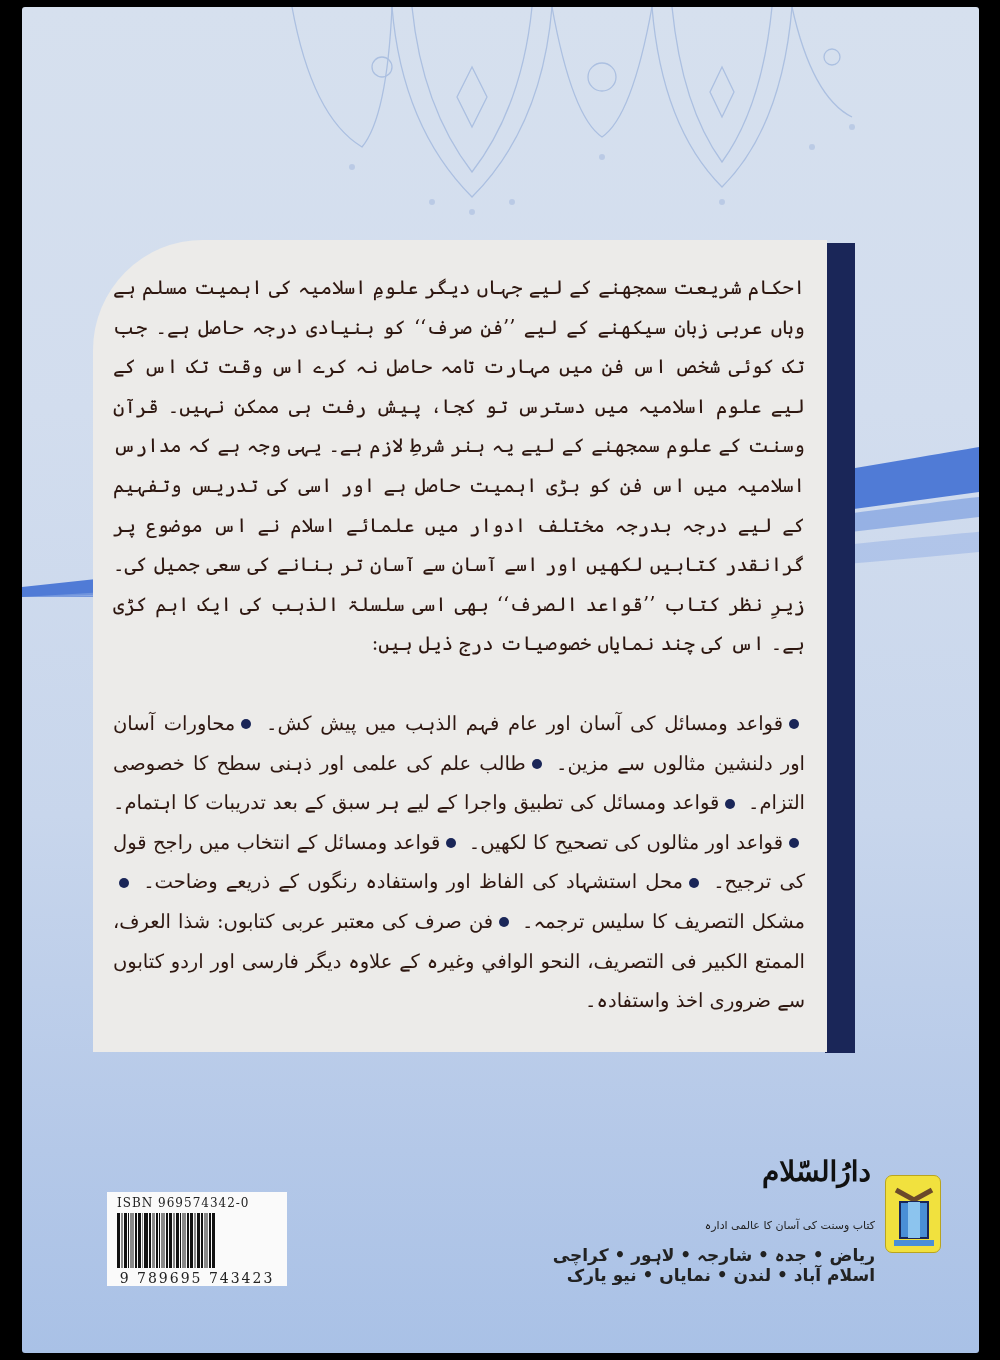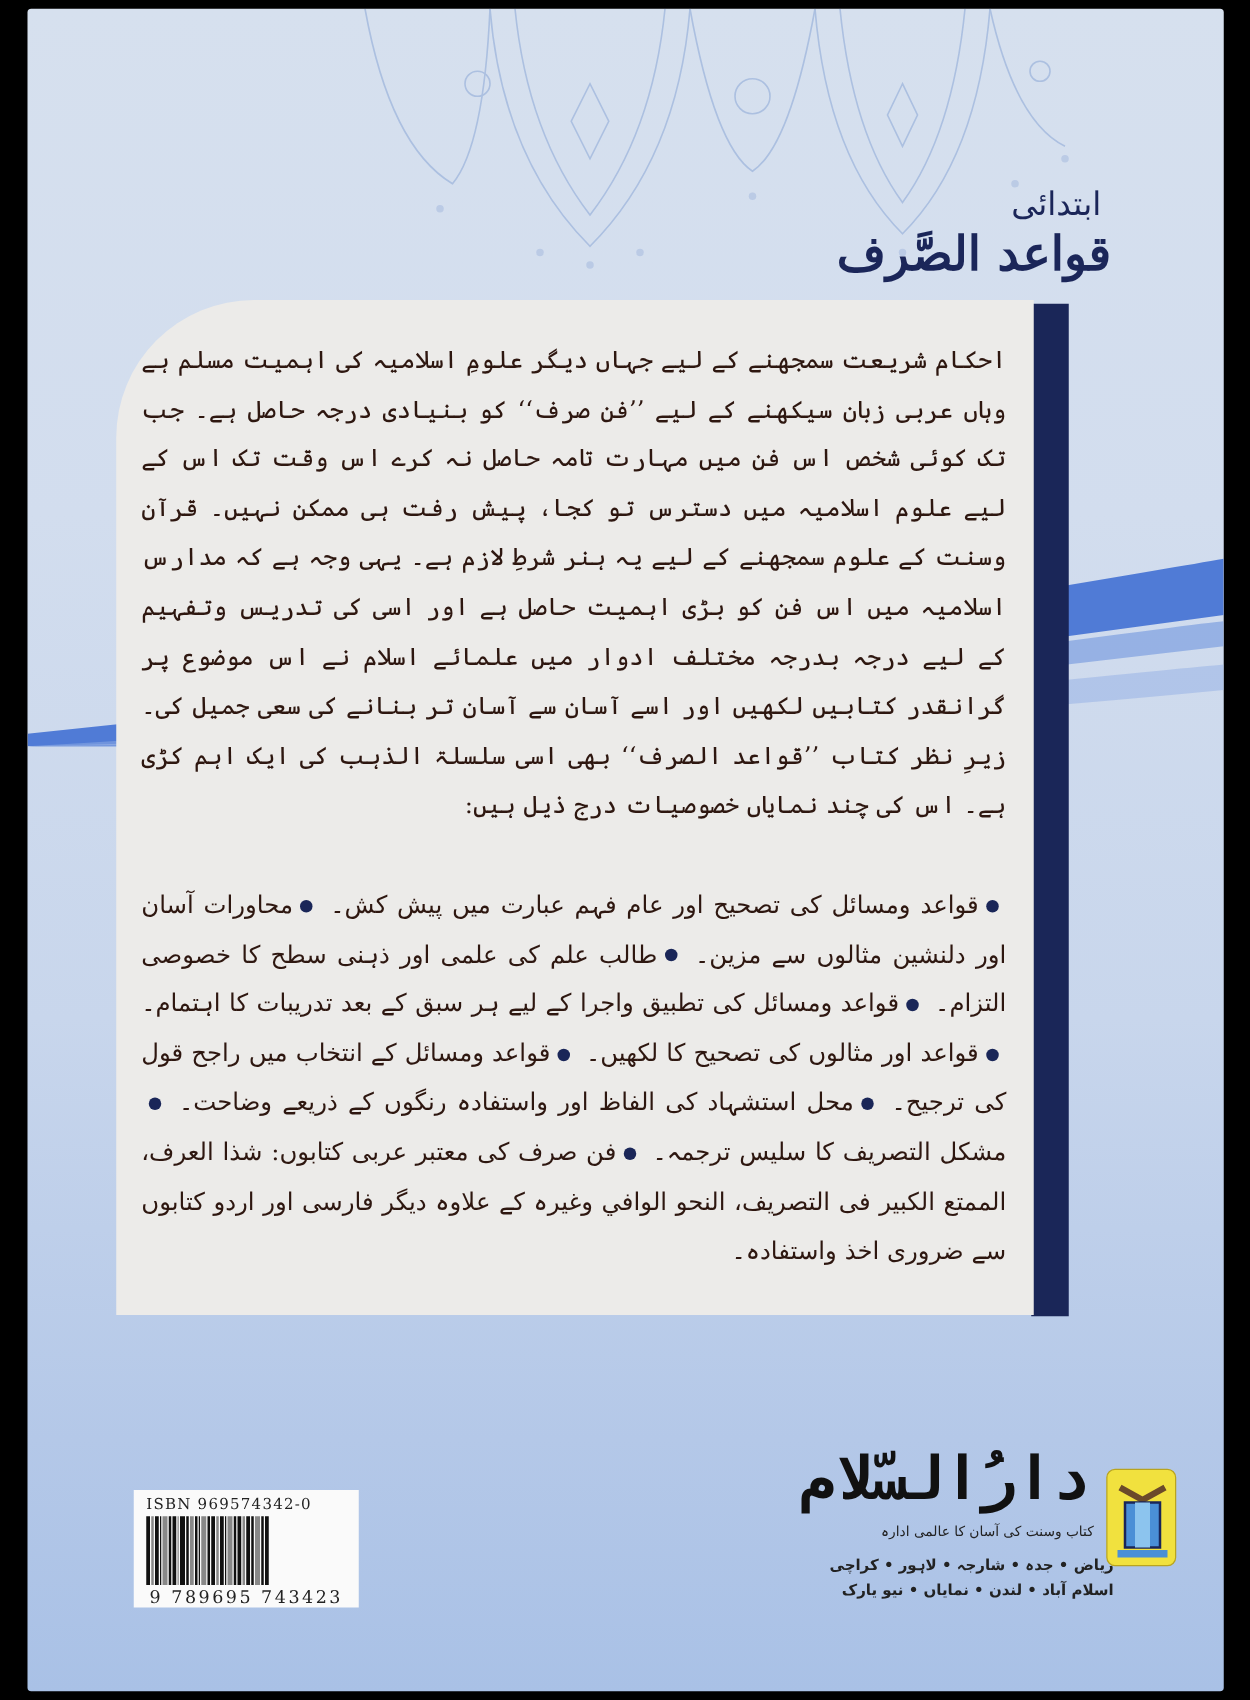--- a/index.html
+++ b/index.html
@@ -41,23 +41,23 @@
     .isbn-top { font-family: "DejaVu Serif", serif; font-size: 12px; letter-spacing: 1px; color: #222; }
     .bars { height: 55px; margin-top: 3px; display: flex; align-items: stretch; }
     .bars span { display: block; height: 100%; margin-right: 1px; }
     .isbn-bottom { font-family: "DejaVu Serif", serif; font-size: 14px; letter-spacing: 2px; color: #222; margin-top: 2px; text-align: center; }
 
     .publisher { position: absolute; right: 38px; top: 1148px; width: 380px; height: 150px; }
     .logo-badge {
       position: absolute; right: 0; top: 20px; width: 56px; height: 78px;
       background: #f1e13e; border-radius: 7px; border: 1px solid #b9a41f;
     }
-    .pub-name { position: absolute; right: 70px; top: 0; font-family: Liberation Mono, monospace; font-weight: bold; font-size: 48px; color: #111; direction: rtl; }
+    .pub-name { position: absolute; right: 70px; top: 0; font-family: Liberation Sans, sans-serif; font-weight: bold; font-size: 28px; color: #111; direction: rtl; }
     .pub-tagline { position: absolute; right: 66px; top: 64px; font-size: 11px; color: #222; direction: rtl; white-space: nowrap; }
-    .pub-cities { position: absolute; right: 50px; font-size: 12px; color: #222; direction: rtl; white-space: nowrap; font-weight: bold; }
+    .pub-cities { position: absolute; right: 66px; font-size: 17px; color: #222; direction: rtl; white-space: nowrap; font-weight: bold; }
     .pub-cities.l1 { top: 90px; }
     .pub-cities.l2 { top: 110px; }
   </style>
 </head>
 <body>
 
 <div class="cover">
 
   <svg class="pattern" viewBox="0 0 600 210">
     <g fill="none" stroke="#8aa6d6" stroke-width="1.3">
@@ -79,38 +79,34 @@
         <circle cx="160" cy="195" r="3"></circle>
         <circle cx="240" cy="195" r="3"></circle>
       <circle cx="330" cy="150" r="3"></circle>
         <circle cx="450" cy="195" r="3"></circle>
         <circle cx="80" cy="160" r="3"></circle>
       <circle cx="540" cy="140" r="3"></circle>
         <circle cx="580" cy="120" r="3"></circle>
     </g>
   </svg>
 
-  <div class="title-block">
-    <div class="subtitle">ابتدائی</div>
-    <div class="main-title">قواعد الصَّرف</div>
-  </div>
 
   <svg class="swoosh" viewBox="0 0 957 160" preserveAspectRatio="none">
     <path d="M0 150 Q300 120 600 70 T957 10 L957 55 Q700 90 400 130 T0 160 Z" fill="#3a6ad1" opacity=".85"></path>
     <path d="M0 160 Q350 140 650 100 T957 60 L957 80 Q700 110 400 145 T0 160 Z" fill="#7d9fe0" opacity=".7"></path>
     <path d="M0 160 Q400 150 700 120 T957 95 L957 115 Q700 140 400 155 Z" fill="#9cb5e6" opacity=".6"></path>
   </svg>
 
   <div class="side-bar" style="left:803px;top:236px;"></div>
 
   <div class="panel" style="left:71px;top:233px;">
     <div class="text">
       <p>احکام شریعت سمجھنے کے لیے جہاں دیگر علومِ اسلامیہ کی اہمیت مسلم ہے وہاں عربی زبان سیکھنے کے لیے ’’فن صرف‘‘ کو بنیادی درجہ حاصل ہے۔ جب تک کوئی شخص اس فن میں مہارت تامہ حاصل نہ کرے اس وقت تک اس کے لیے علوم اسلامیہ میں دسترس تو کجا، پیش رفت ہی ممکن نہیں۔ قرآن وسنت کے علوم سمجھنے کے لیے یہ ہنر شرطِ لازم ہے۔ یہی وجہ ہے کہ مدارس اسلامیہ میں اس فن کو بڑی اہمیت حاصل ہے اور اسی کی تدریس وتفہیم کے لیے درجہ بدرجہ مختلف ادوار میں علمائے اسلام نے اس موضوع پر گرانقدر کتابیں لکھیں اور اسے آسان سے آسان تر بنانے کی سعی جمیل کی۔ زیرِ نظر کتاب ’’قواعد الصرف‘‘ بھی اسی سلسلۃ الذہب کی ایک اہم کڑی ہے۔ اس کی چند نمایاں خصوصیات درج ذیل ہیں:</p>
       <p class="para2">
-        <span class="bullet"></span><span>قواعد ومسائل کی تصحیح اور عام فہم عبارت میں پیش کش۔</span>
+        <span class="bullet"></span><span>قواعد ومسائل کی آسان اور عام فہم الذہب میں پیش کش۔</span>
         <span class="bullet"></span><span>محاورات آسان اور دلنشین مثالوں سے مزین۔</span>
         <span class="bullet"></span><span>طالب علم کی علمی اور ذہنی سطح کا خصوصی التزام۔</span>
         <span class="bullet"></span><span>قواعد ومسائل کی تطبیق واجرا کے لیے ہر سبق کے بعد تدریبات کا اہتمام۔</span>
         <span class="bullet"></span><span>قواعد اور مثالوں کی تصحیح کا لکھیں۔</span>
         <span class="bullet"></span><span>قواعد ومسائل کے انتخاب میں راجح قول کی ترجیح۔</span>
         <span class="bullet"></span><span>محل استشہاد کی الفاظ اور واستفادہ رنگوں کے ذریعے وضاحت۔</span>
         <span class="bullet"></span><span>مشکل التصریف کا سلیس ترجمہ۔</span>
         <span class="bullet"></span><span>فن صرف کی معتبر عربی کتابوں: شذا العرف، الممتع الکبیر فی التصریف، النحو الوافي وغیرہ کے علاوہ دیگر فارسی اور اردو کتابوں سے ضروری اخذ واستفادہ۔</span>
       </p>
     </div>

